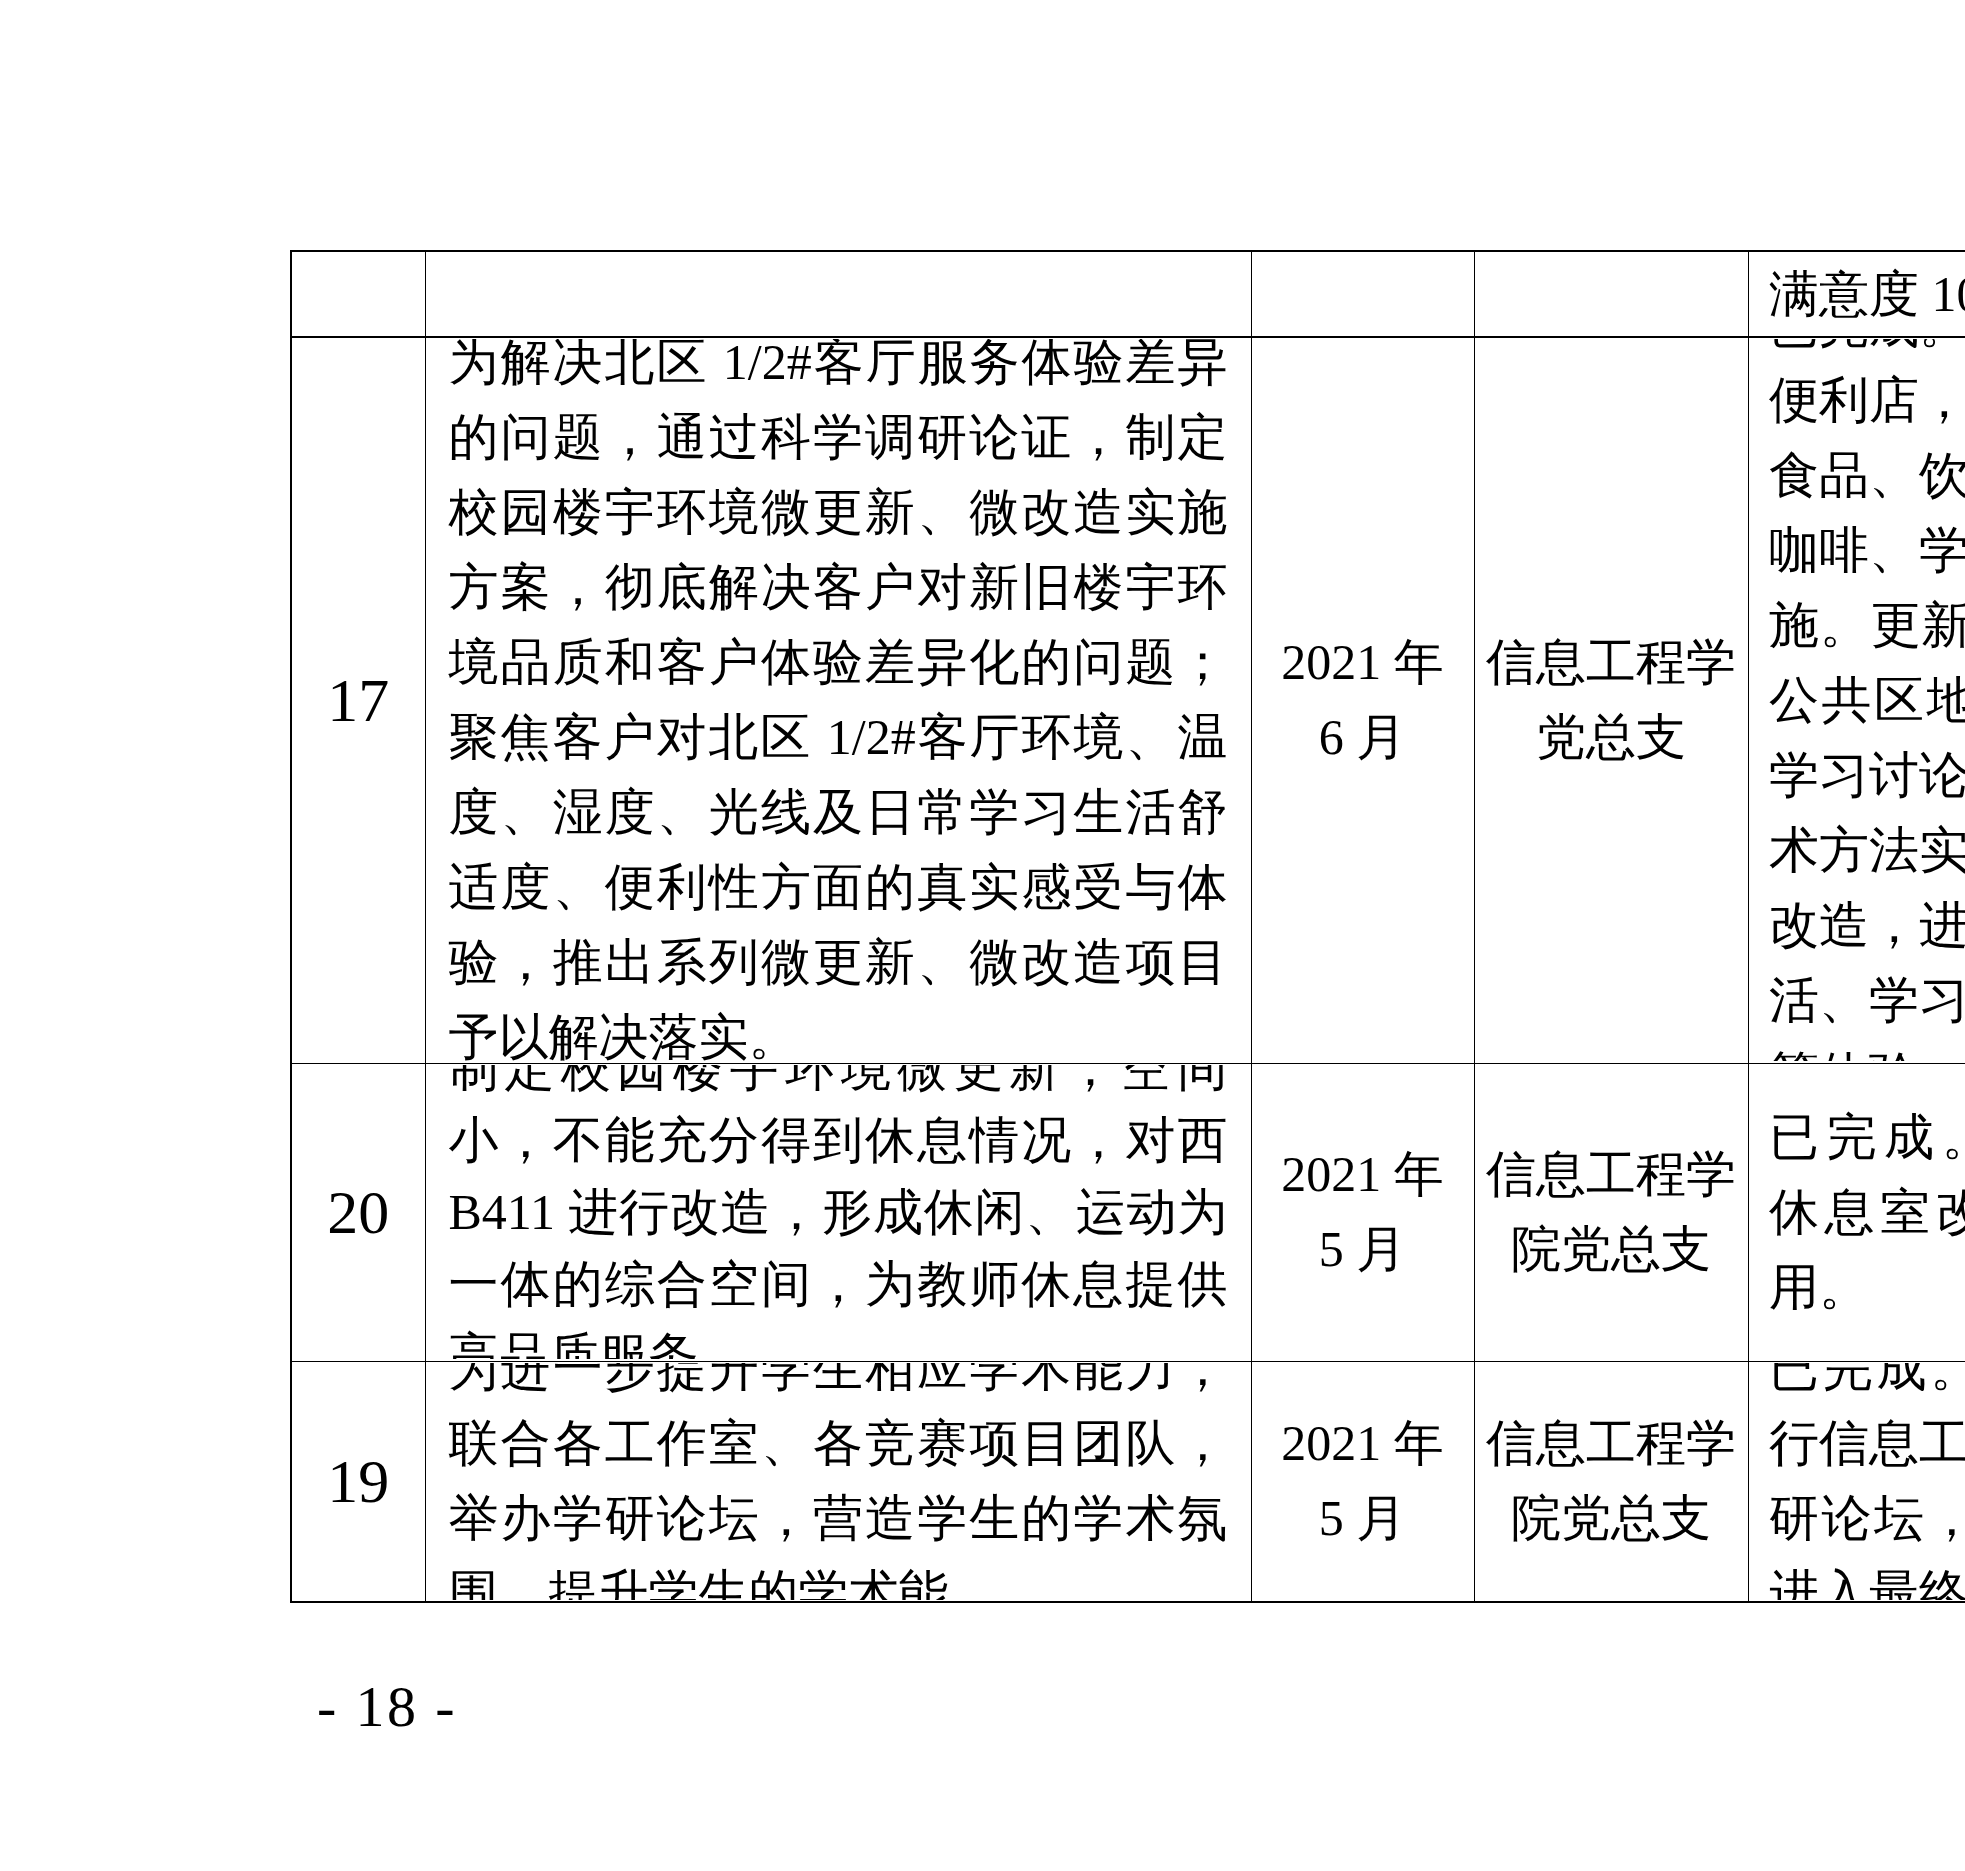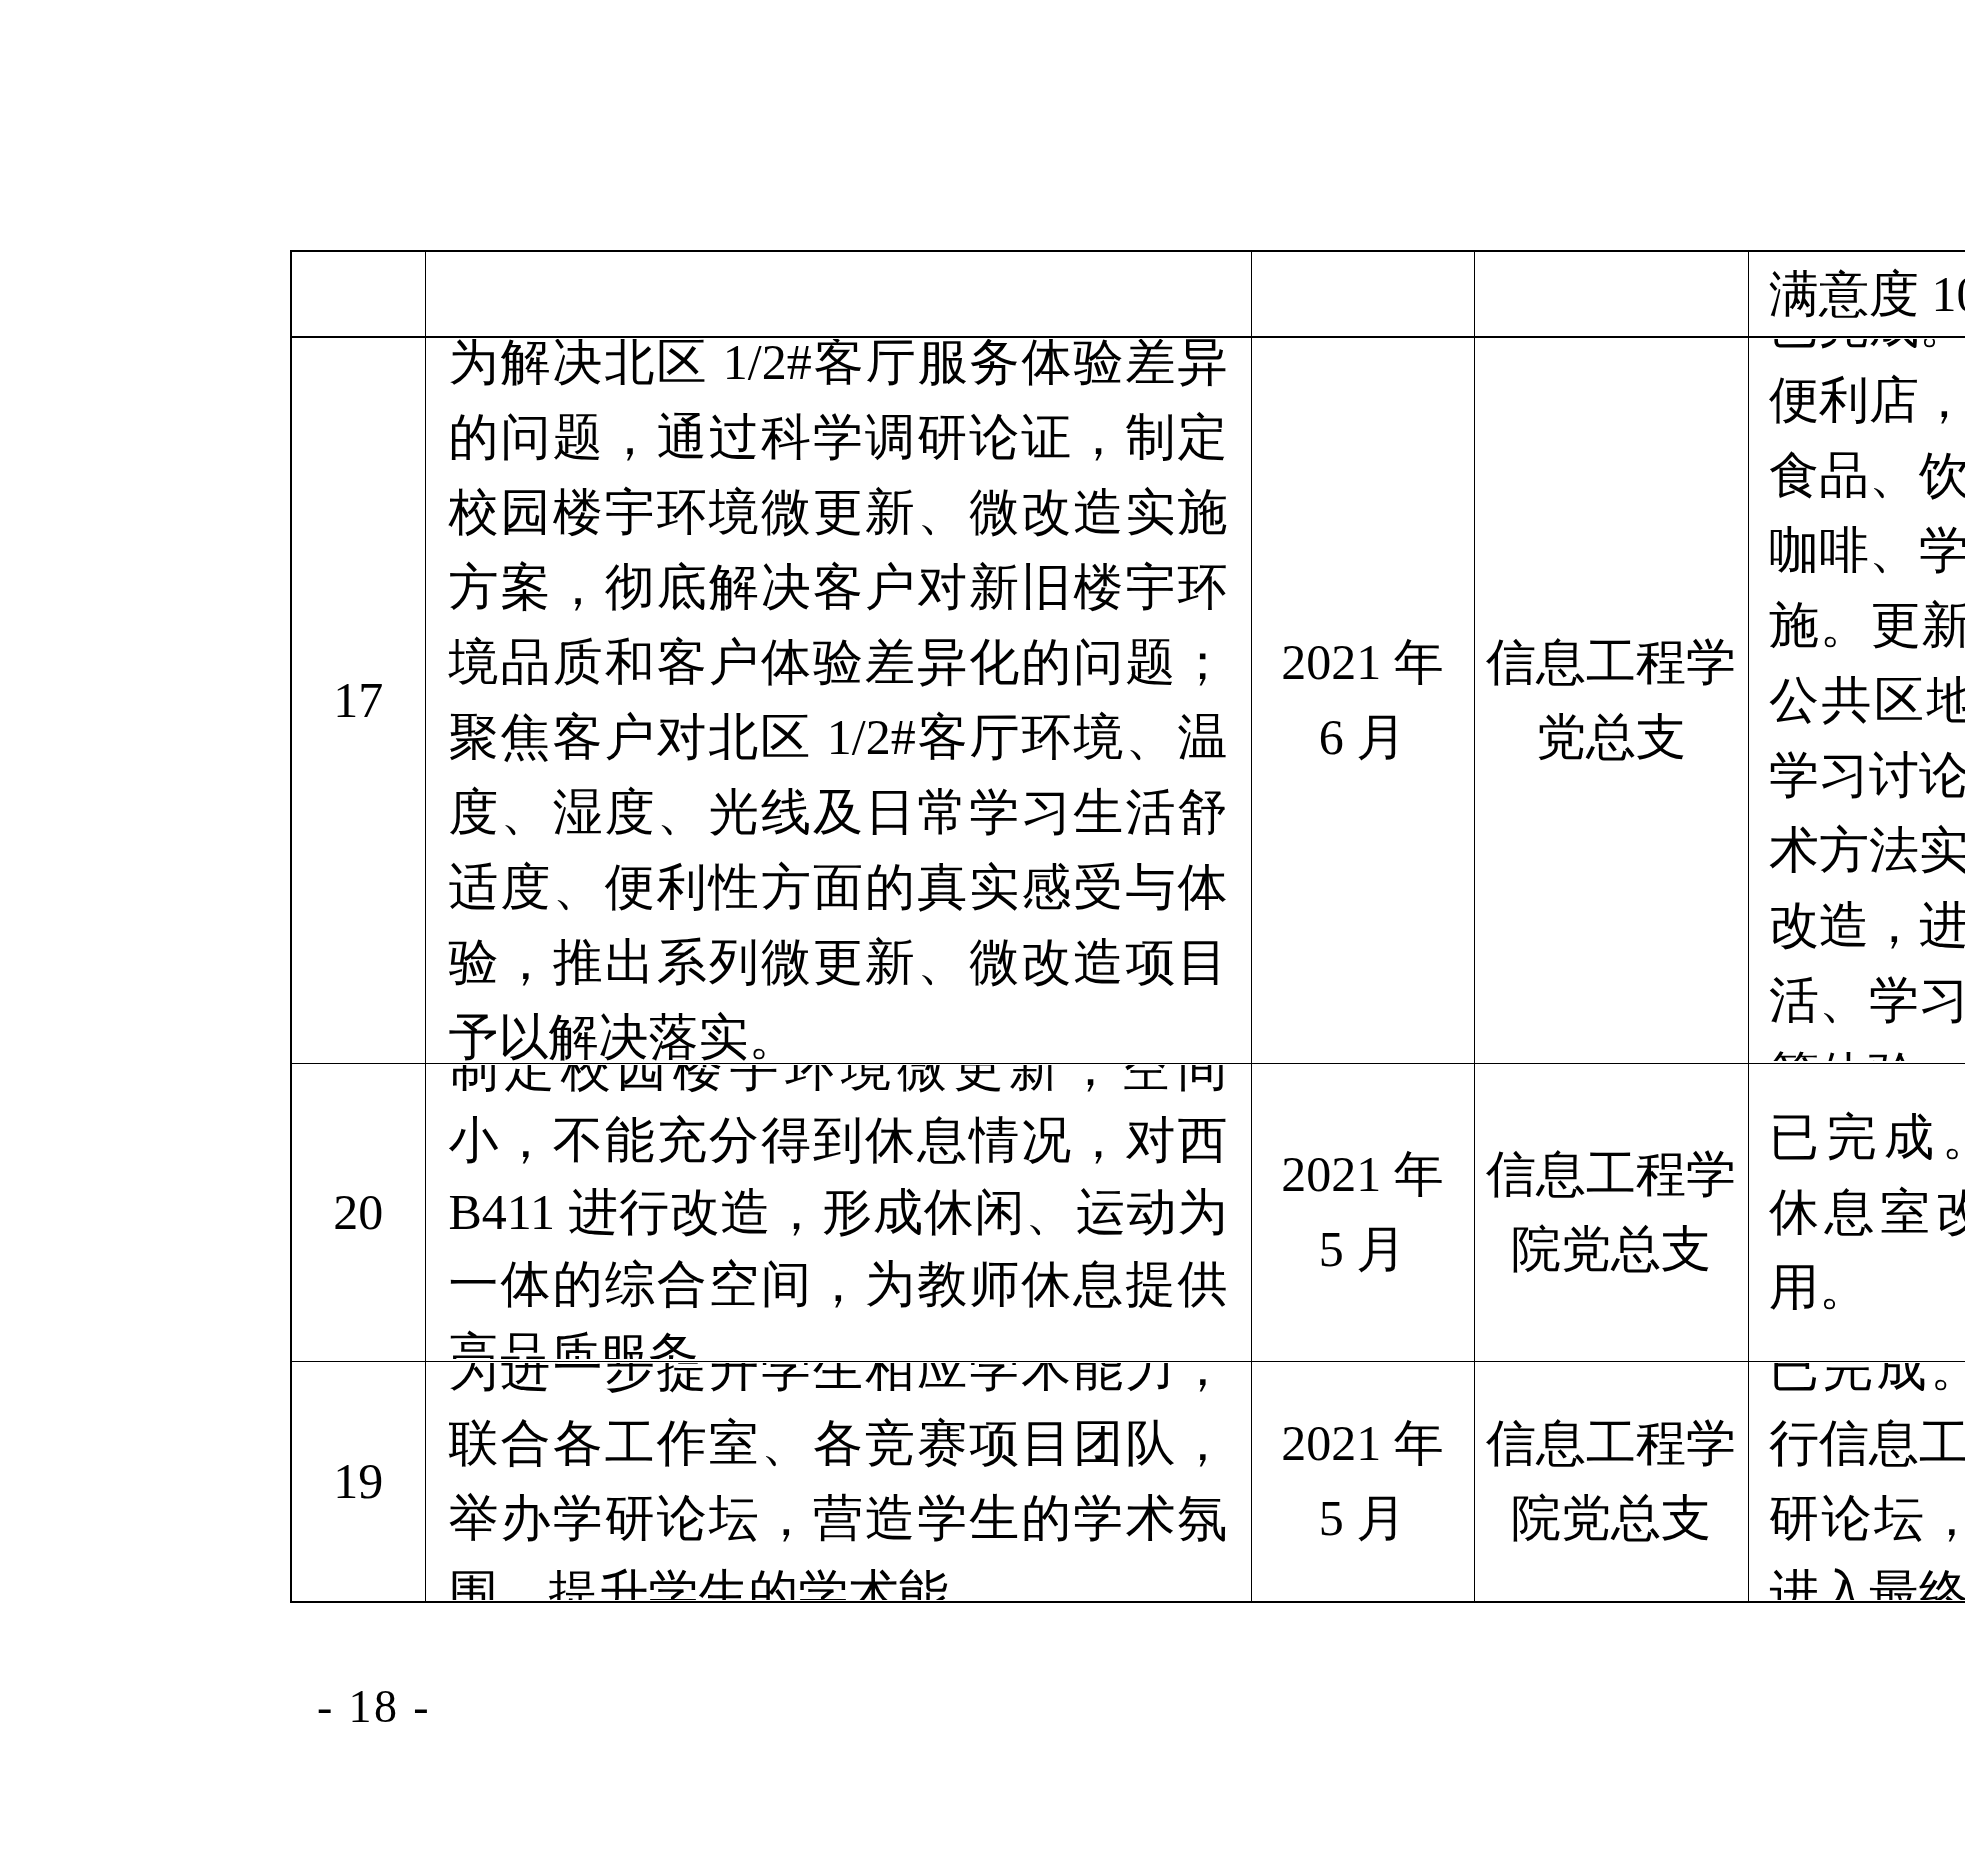--- a/index.html
+++ b/index.html
@@ -66,32 +66,32 @@
   }
   tr.r18 .txt.desc { line-height: 72px; }
 
   .padwide  { padding: 0 23px; }   
   .padstat  { padding: 0 20.4px; }   
 
   .center { align-items: center; }
   .center .txt { }
 
   .numtxt {
-    font-size: 50px;
+    font-size: 62px;
     line-height: 75px;
     text-align: center;
   }
 
   .status-tail { text-align: left; }
 
   .page-number {
     position: absolute;
     left: 317px;
     top: 1675px;
-    font-size: 46px;
+    font-size: 58px;
     line-height: 63px;
     letter-spacing: 2.4px;
     white-space: pre;
   }
 </style>
 </head>
 <body>
 
 <div class="page">
 

